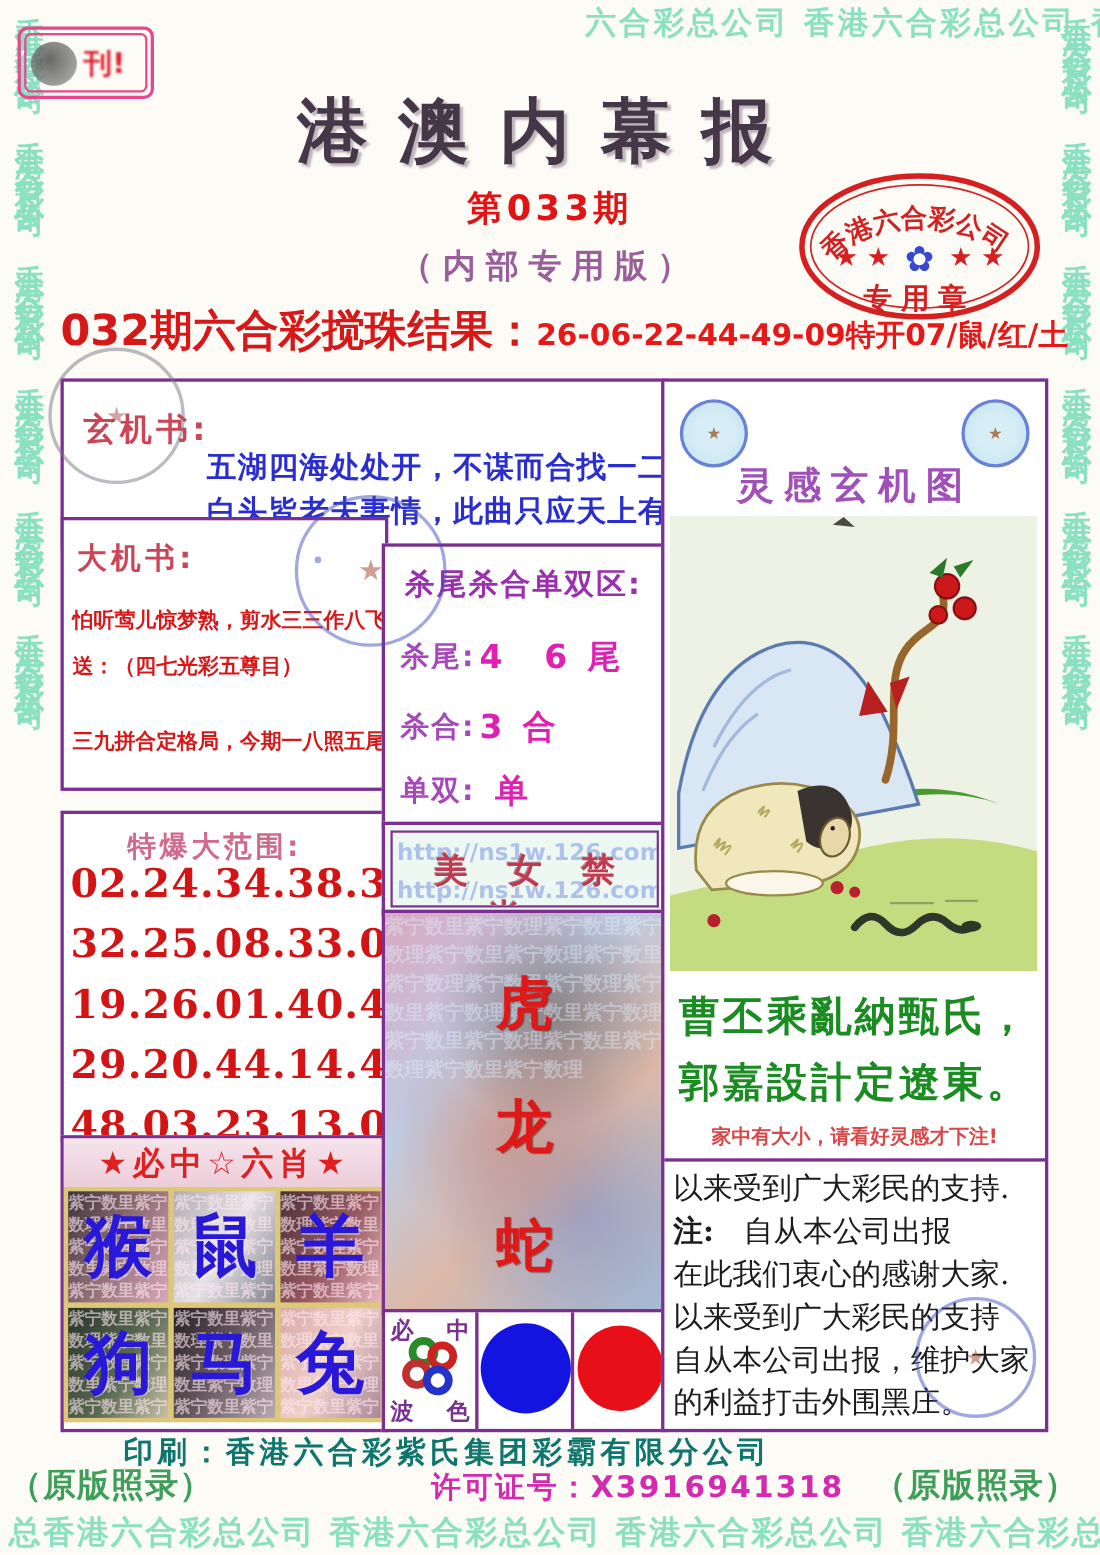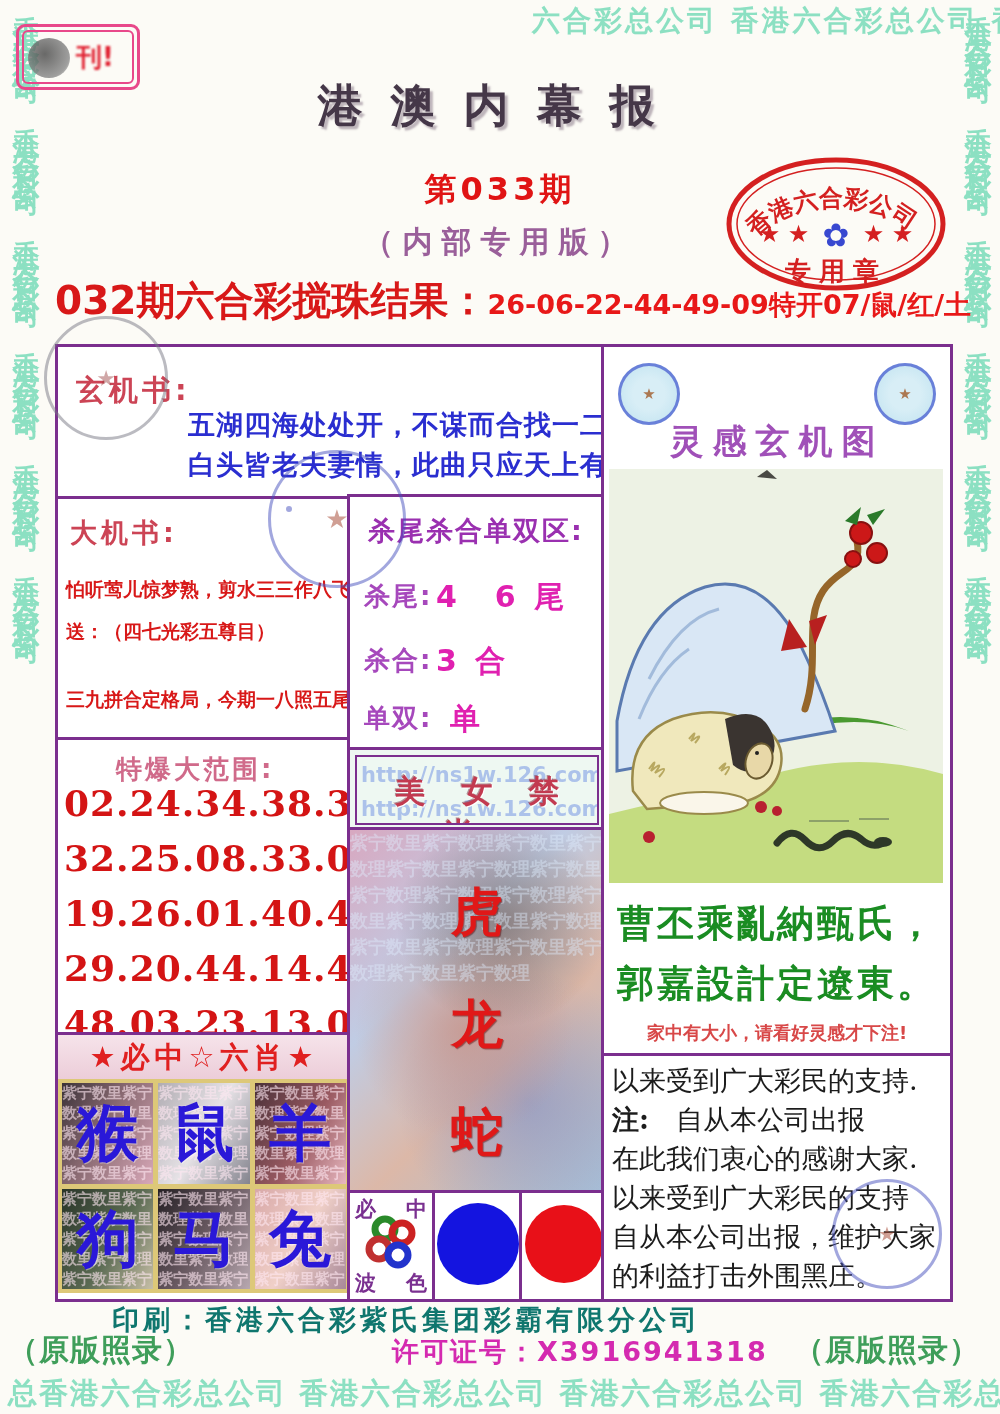--- a/index.html
+++ b/index.html
@@ -12,21 +12,21 @@
   .wm-left{left:8px;}
   .wm-right{right:4px;}
   .wm-top{left:532px;top:2px;font-size:28px;letter-spacing:3px;white-space:nowrap;}
   .wm-bottom{left:8px;top:1374px;font-size:29px;letter-spacing:2px;white-space:nowrap;}
   
   .corner-stamp{left:16px;top:24px;width:118px;height:60px;border:3px solid #e8488a;border-radius:9px;}
   .corner-stamp .inner{position:absolute;left:3px;top:3px;right:3px;bottom:3px;border:2px solid #e8488a;border-radius:6px;overflow:hidden;}
   .corner-stamp .blob{position:absolute;left:4px;top:6px;width:42px;height:40px;background:radial-gradient(circle at 40% 40%,#444,#888 70%,transparent);opacity:.8;border-radius:50%;}
   .corner-stamp .mark{position:absolute;left:52px;top:8px;color:#e02030;font-weight:bold;font-size:26px;filter:blur(1px);}
   
-  .title{left:140px;top:76px;width:720px;text-align:center;font-size:45px;font-weight:bold;letter-spacing:28px;
+  .title{left:140px;top:76px;width:720px;text-align:center;font-size:64px;font-weight:bold;letter-spacing:28px;
          color:#453748;font-family:Liberation Mono, monospace;text-shadow:3px 3px 2px rgba(110,90,110,.45);}
   .issue{left:150px;top:168px;width:700px;text-align:center;font-size:32px;font-weight:bold;letter-spacing:4px;color:#e01414;}
   .edition{left:150px;top:222px;width:700px;text-align:center;font-size:30px;font-weight:bold;letter-spacing:9px;color:#9a5f9a;}
   
   .result{left:55px;top:274px;white-space:nowrap;}
   .result .lab{font-size:39px;font-weight:bold;color:#d81818;}
   .result .val{font-size:27px;font-weight:bold;color:#e81818;}
   
   .box{border:3px solid #7b2f8e;background:#fff;}
   .sec-label-red{color:#cc4455;font-weight:bold;font-size:29px;letter-spacing:4px;filter:blur(.4px);}
@@ -127,21 +127,21 @@
   <div class="abs result">
     <span class="lab">032期六合彩搅珠结果：</span><span class="val">26-06-22-44-49-09特开07/鼠/红/土</span>
   </div>
 
   <div class="abs box" style="left:55px;top:344px;width:546px;height:150px;">
     <div class="abs sec-label-red" style="left:18px;top:24px;">玄机书:</div>
     <div class="abs xj-line" style="left:130px;top:60px;">五湖四海处处开，不谋而合找一二。</div>
     <div class="abs xj-line" style="left:130px;top:100px;">白头皆老夫妻情，此曲只应天上有。</div>
   </div>
 
-  <div class="abs box" style="left:55px;top:496px;width:292px;height:243px;">
+  <div class="abs box" style="left:55px;top:470px;width:292px;height:243px;">
     <div class="abs sec-label-red" style="left:12px;top:16px;font-size:27px;">大机书:</div>
     <div class="abs dj-line" style="left:8px;top:78px;">怕听莺儿惊梦熟，剪水三三作八飞。</div>
     <div class="abs dj-line" style="left:8px;top:120px;">送：（四七光彩五尊目）</div>
     <div class="abs dj-line" style="left:8px;top:188px;">三九拼合定格局，今期一八照五尾。</div>
   </div>
 
   <div class="abs box" style="left:55px;top:737px;width:292px;height:295px;">
     <div class="abs tb-label" style="left:58px;top:12px;">特爆大范围:</div>
     <div class="abs tb-row" style="left:6px;top:42px;">02.24.34.38.36.</div>
     <div class="abs tb-row" style="left:6px;top:97px;">32.25.08.33.02.</div>

